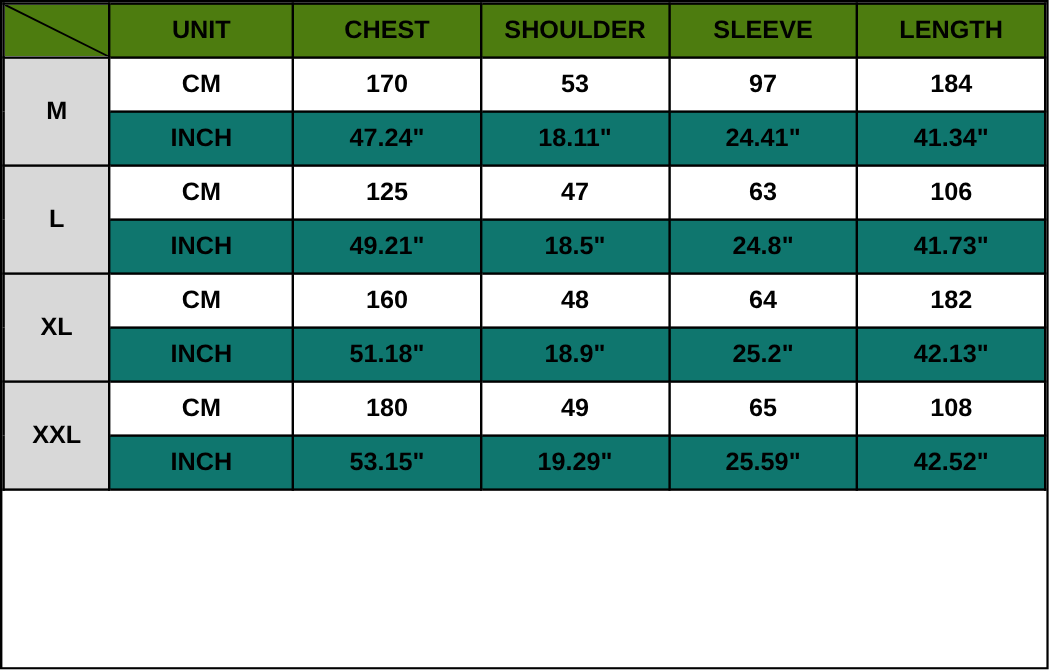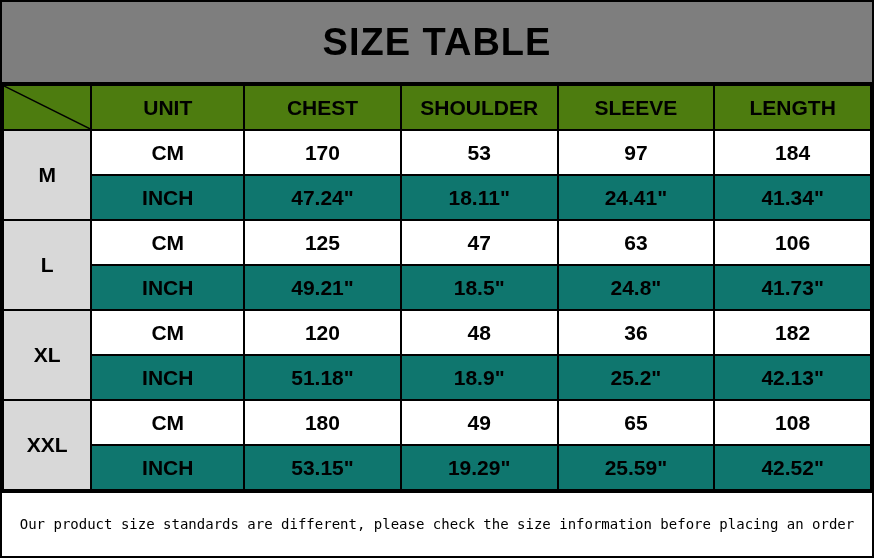--- a/index.html
+++ b/index.html
@@ -111,23 +111,20 @@
     text-align: center;
     line-height: 1.45;
     letter-spacing: 0px;
   }
 </style>
 </head>
 <body>
 
 <div class="sheet">
 
-  <div class="title-bar">
-    <div class="title">SIZE TABLE</div>
-  </div>
 
   <table class="size-table">
     <colgroup>
       <col class="c-size">
       <col class="c-unit">
       <col class="c-data">
       <col class="c-data">
       <col class="c-data">
       <col class="c-data">
     </colgroup>
@@ -175,23 +172,23 @@
         <td class="unit-cell">INCH</td>
         <td class="data-cell">49.21"</td>
         <td class="data-cell">18.5"</td>
         <td class="data-cell">24.8"</td>
         <td class="data-cell">41.73"</td>
       </tr>
 
       <tr class="row-cm">
         <td class="size-cell" rowspan="2">XL</td>
         <td class="unit-cell">CM</td>
-        <td class="data-cell">120</td>
+        <td class="data-cell">160</td>
         <td class="data-cell">48</td>
-        <td class="data-cell">36</td>
+        <td class="data-cell">64</td>
         <td class="data-cell">182</td>
       </tr>
       <tr class="row-inch">
         <td class="unit-cell">INCH</td>
         <td class="data-cell">51.18"</td>
         <td class="data-cell">18.9"</td>
         <td class="data-cell">25.2"</td>
         <td class="data-cell">42.13"</td>
       </tr>
 
@@ -206,17 +203,14 @@
       <tr class="row-inch">
         <td class="unit-cell">INCH</td>
         <td class="data-cell">53.15"</td>
         <td class="data-cell">19.29"</td>
         <td class="data-cell">25.59"</td>
         <td class="data-cell">42.52"</td>
       </tr>
     </tbody>
   </table>
 
-  <div class="footer">
-    <div class="note">Our product size standards are different, please check the size information before placing an order</div>
-  </div>
 
 </div>
 
 </body></html>

